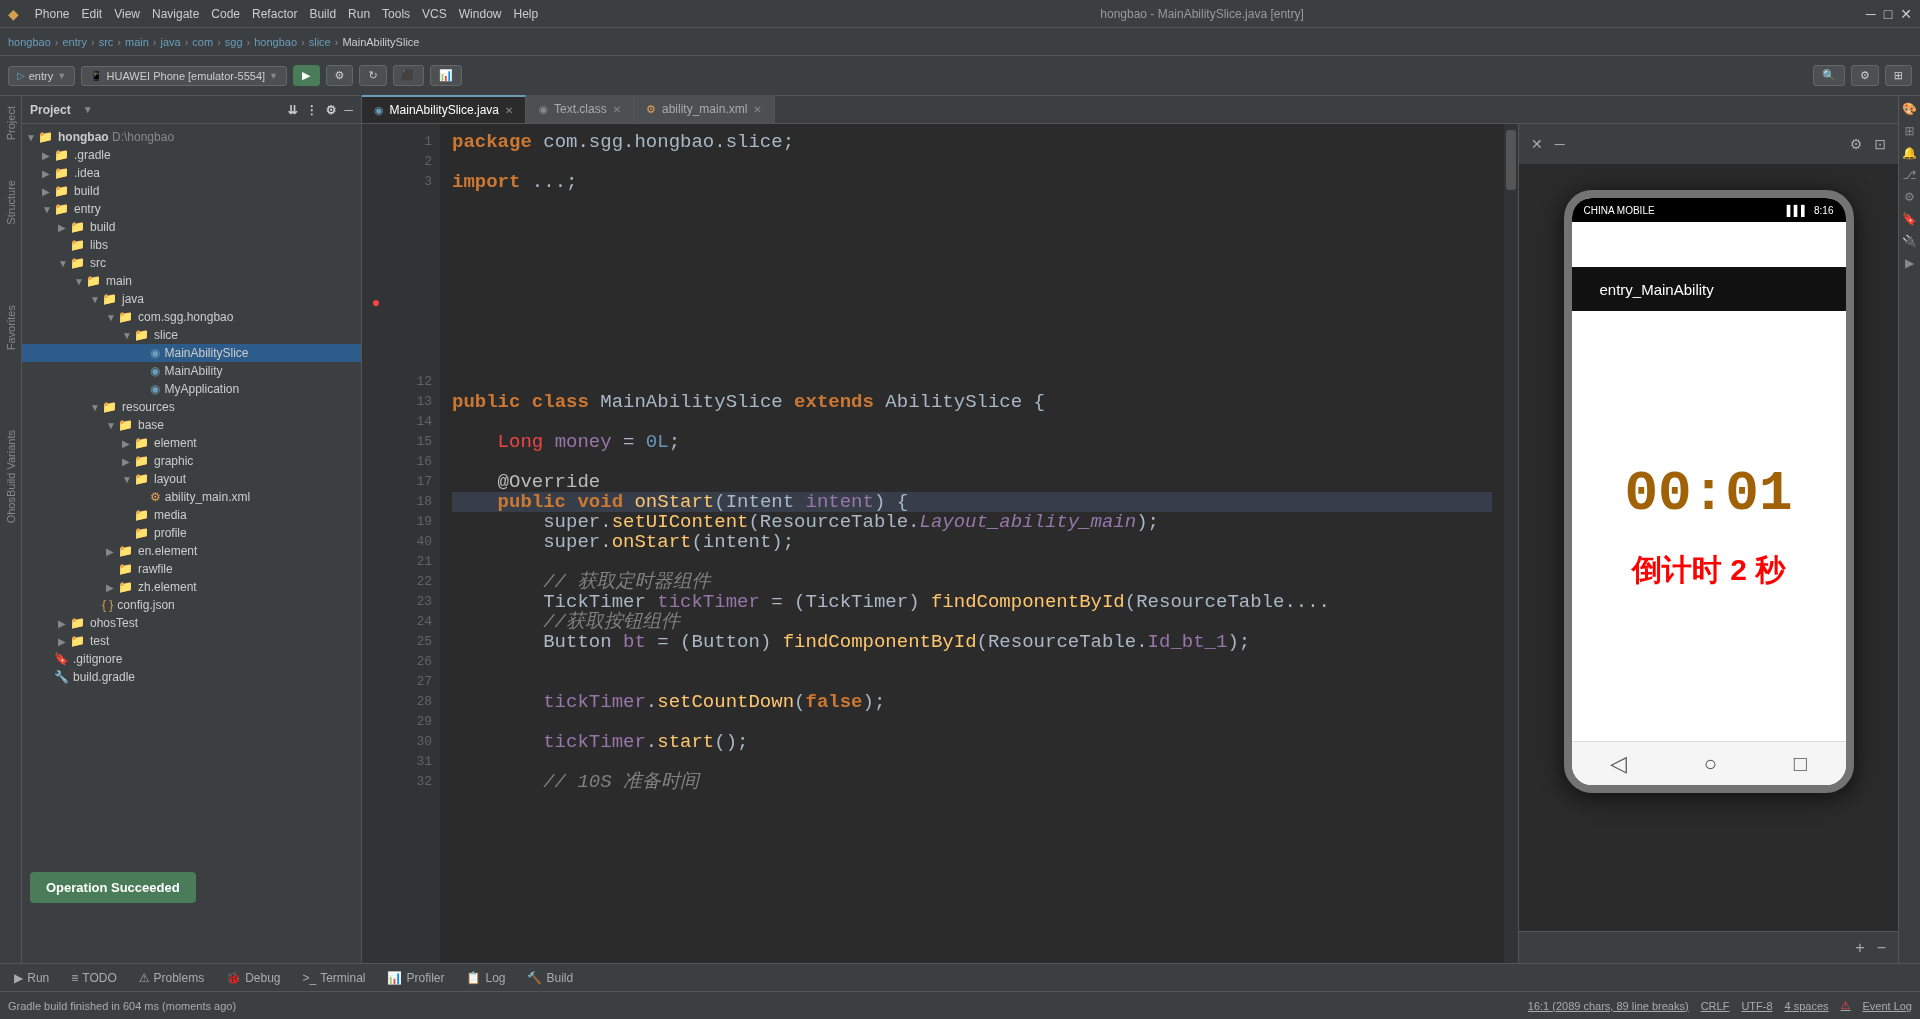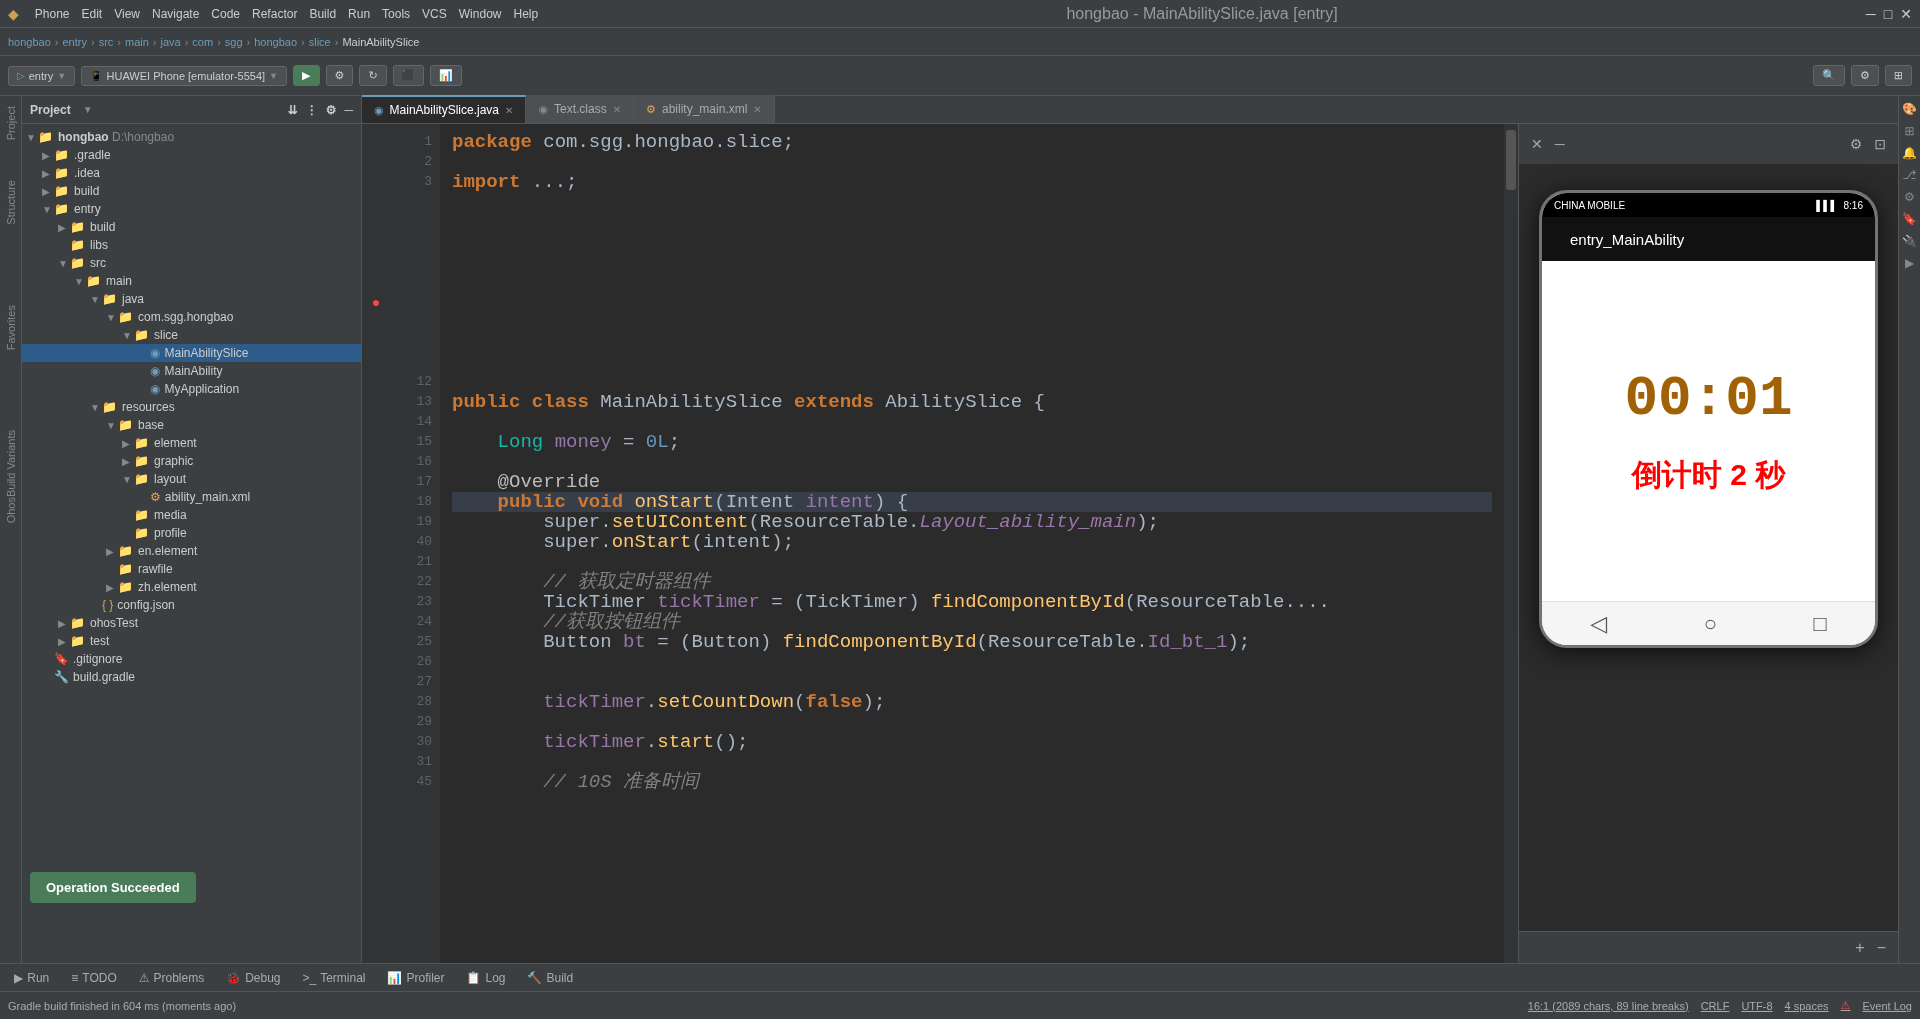--- a/index.html
+++ b/index.html
@@ -2,21 +2,21 @@
 <html><head>
   <meta charset="utf-8">
   <style>
     * { margin: 0; padding: 0; box-sizing: border-box; }
     body { width: 1920px; height: 1019px; background: #2b2b2b; font-family: 'Segoe UI', Arial, sans-serif; font-size: 12px; color: #ccc; overflow: hidden; }
 
     
     #titlebar { height: 28px; background: #3c3f41; display: flex; align-items: center; justify-content: space-between; padding: 0 8px; border-bottom: 1px solid #555; }
     #titlebar-left { display: flex; align-items: center; gap: 12px; }
     #titlebar-left .menu-item { color: #ccc; font-size: 12px; cursor: pointer; }
-    #titlebar-center { color: #999; font-size: 16px; }
+    #titlebar-center { color: #999; font-size: 12px; }
     #titlebar-right { display: flex; gap: 8px; }
     #titlebar-right span { color: #ccc; cursor: pointer; font-size: 14px; }
 
     
     #breadcrumb { height: 28px; background: #3c3f41; display: flex; align-items: center; padding: 0 8px; border-bottom: 1px solid #555; font-size: 11px; color: #6a9dba; }
     #breadcrumb span { color: #6a9dba; }
     #breadcrumb .sep { color: #888; margin: 0 4px; }
     #breadcrumb .current { color: #ccc; }
 
     
@@ -473,39 +473,39 @@
           <div>22</div>
           <div>23</div>
           <div>24</div>
           <div>25</div>
           <div>26</div>
           <div>27</div>
           <div>28</div>
           <div>29</div>
           <div>30</div>
           <div>31</div>
-          <div>45</div>
+          <div>32</div>
         </div>
         <div id="code-area" class="scrollbar-area">
           <div><span class="kw">package</span> <span>com.sgg.hongbao.slice;</span></div>
           <div>&nbsp;</div>
           <div><span class="kw">import</span> <span style="color:#a9b7c6;">...</span><span>;</span></div>
           <div>&nbsp;</div>
           <div>&nbsp;</div>
           <div>&nbsp;</div>
           <div>&nbsp;</div>
           <div>&nbsp;</div>
           <div>&nbsp;</div>
           <div>&nbsp;</div>
           <div>&nbsp;</div>
           <div>&nbsp;</div>
           <div>&nbsp;</div>
           <div><span class="kw">public</span> <span class="kw">class</span> <span style="color:#a9b7c6;">MainAbilitySlice</span> <span class="kw">extends</span> <span style="color:#a9b7c6;">AbilitySlice</span> <span>{</span></div>
           <div>&nbsp;</div>
-          <div>&nbsp;&nbsp;&nbsp;&nbsp;<span style="color:#14b8a6;">Long</span> <span style="color:#9876aa;">money</span> <span>=</span> <span class="num">0L</span><span>;</span></div>
+          <div>&nbsp;&nbsp;&nbsp;&nbsp;<span style="color:#ef4444;">Long</span> <span style="color:#9876aa;">money</span> <span>=</span> <span class="num">0L</span><span>;</span></div>
           <div>&nbsp;</div>
           <div>&nbsp;&nbsp;&nbsp;&nbsp;<span style="color:#bbb;">@Override</span></div>
           <div style="background:rgba(74,92,122,0.4);">&nbsp;&nbsp;&nbsp;&nbsp;<span class="kw">public</span> <span class="kw">void</span> <span class="fn">onStart</span><span>(</span><span style="color:#a9b7c6;">Intent</span> <span style="color:#9876aa;">intent</span><span>) {</span></div>
           <div>&nbsp;&nbsp;&nbsp;&nbsp;&nbsp;&nbsp;&nbsp;&nbsp;<span style="color:#a9b7c6;">super</span>.<span class="fn">setUIContent</span><span>(ResourceTable.</span><span style="color:#9876aa;font-style:italic;">Layout_ability_main</span><span>);</span></div>
           <div>&nbsp;&nbsp;&nbsp;&nbsp;&nbsp;&nbsp;&nbsp;&nbsp;<span style="color:#a9b7c6;">super</span>.<span class="fn">onStart</span><span>(intent);</span></div>
           <div>&nbsp;</div>
           <div>&nbsp;&nbsp;&nbsp;&nbsp;&nbsp;&nbsp;&nbsp;&nbsp;<span class="cmt">// 获取定时器组件</span></div>
           <div>&nbsp;&nbsp;&nbsp;&nbsp;&nbsp;&nbsp;&nbsp;&nbsp;<span style="color:#a9b7c6;">TickTimer</span> <span style="color:#9876aa;">tickTimer</span> <span>= (</span><span style="color:#a9b7c6;">TickTimer</span><span>)</span> <span class="fn">findComponentById</span><span>(ResourceTable....</span></div>
           <div>&nbsp;&nbsp;&nbsp;&nbsp;&nbsp;&nbsp;&nbsp;&nbsp;<span class="cmt">//获取按钮组件</span></div>
           <div>&nbsp;&nbsp;&nbsp;&nbsp;&nbsp;&nbsp;&nbsp;&nbsp;<span style="color:#a9b7c6;">Button</span> <span style="color:#9876aa;">bt</span> <span>= (</span><span style="color:#a9b7c6;">Button</span><span>)</span> <span class="fn">findComponentById</span><span>(ResourceTable.</span><span style="color:#9876aa;">Id_bt_1</span><span>);</span></div>
@@ -526,21 +526,21 @@
       <div id="emulator-outer" style="width:380px;background:#2b2b2b;display:flex;flex-direction:column;border-left:1px solid #555;">
         <div id="emulator-top-bar">
           <button class="emu-btn">✕</button>
           <button class="emu-btn">─</button>
           <span style="flex:1;"></span>
           <button class="emu-btn">⚙</button>
           <button class="emu-btn">⊡</button>
         </div>
 
         <div style="flex:1;display:flex;align-items:flex-start;justify-content:center;padding:10px 0 10px 0;overflow:hidden;">
-          <div id="phone-screen" style="width:339px;border-radius:28px;border:3px solid #737373;overflow:hidden;background:#fff;box-shadow:0 4px 24px rgba(0,0,0,0.7);">
+          <div id="phone-screen" style="width:290px;border-radius:28px;border:8px solid #737373;overflow:hidden;background:#fff;box-shadow:0 4px 24px rgba(0,0,0,0.7);gap:45px;">
 
             <div id="phone-status" style="height:24px;background:#000;display:flex;align-items:center;justify-content:space-between;padding:0 12px;color:#fff;font-size:10px;">
               <span>CHINA MOBILE</span>
               <div style="display:flex;align-items:center;gap:6px;">
                 <span style="font-size:10px;">▌▌▌</span>
                 <span>8:16</span>
               </div>
             </div>
 
             <div id="phone-header" style="height:44px;background:#111;display:flex;align-items:center;padding:0 28px;">

